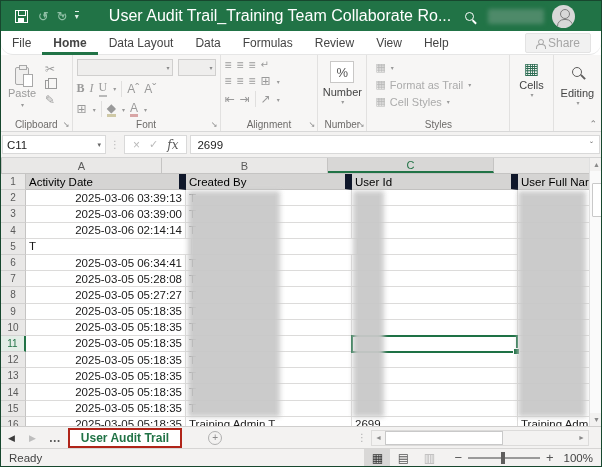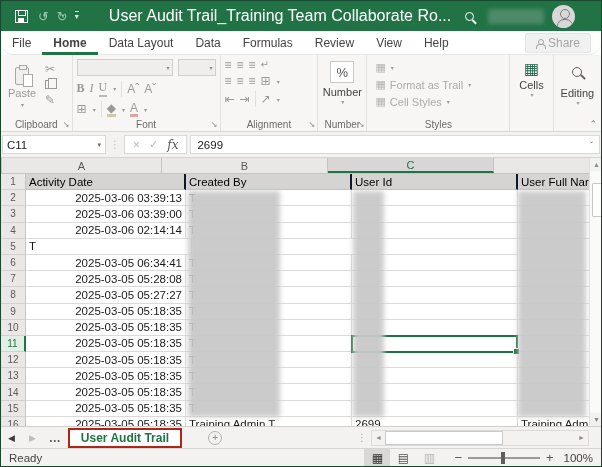--- a/index.html
+++ b/index.html
@@ -96,21 +96,21 @@
   .colh.sel{background:#d8d7d6;color:#217346;border-bottom:2px solid #217346;}
   .cl0{width:160px;}.cl1{width:166px;}.cl2{width:166px;}.cl3{width:160px;}
   .grow{display:flex;height:16.2px;}
   .rn{width:25px;background:#e9e8e7;border-right:1px solid #c5c4c3;border-bottom:1px solid #d2d1d0;
       display:flex;align-items:center;justify-content:center;font-size:10px;color:#5a5a5a;flex-shrink:0;}
   .rn.sel{background:#e3eee7;color:#217346;border-right:2px solid #217346;}
   .cell{border-right:1px solid #dcdbda;border-bottom:1px solid #dcdbda;font-size:11.5px;color:#1a1a1a;
         display:flex;align-items:center;padding:0 3px;overflow:hidden;white-space:nowrap;flex-shrink:0;}
   .cell.c0{width:160px;justify-content:flex-end;}
   .cell.c1{width:166px;}.cell.c2{width:166px;}.cell.c3{width:160px;}
-  .cell.h{background:#d5d4d3;color:#000;justify-content:flex-start;border-right:2px solid #0f172a;border-bottom:1px solid #c2c1c0;}
+  .cell.h{background:#d5d4d3;color:#000;justify-content:flex-start;border-right:7px solid #0f172a;border-bottom:1px solid #c2c1c0;}
   .sel-cell{position:absolute;left:350px;top:177px;width:167px;height:18px;border:2px solid #1e7145;z-index:3;}
   .sel-cell:after{content:"";position:absolute;right:-4px;bottom:-4px;width:5px;height:5px;background:#1e7145;border:1px solid #fff;}
   .redact{position:absolute;background:#c9c9c9;filter:blur(2.5px);z-index:4;opacity:.95;}
   .rd-b{left:187px;top:33px;width:92px;height:226px;}
   .rd-c{left:352px;top:33px;width:31px;height:226px;}
   .rd-d{left:517px;top:33px;width:68px;height:226px;}
   .vscroll{position:absolute;top:157px;left:588px;width:14px;height:268px;background:#fafafa;border-left:1px solid #e0e0e0;}
   .vs-btn{height:13px;display:flex;align-items:center;justify-content:center;font-size:7px;color:#8a8a8a;background:#f2f1f0;}
   .vs-btn.dn{position:absolute;bottom:0;left:0;right:0;}
   .vs-thumb{position:absolute;top:25px;left:1.5px;width:10px;height:34px;background:#fff;border:1px solid #c9c9c9;border-radius:1px;}

